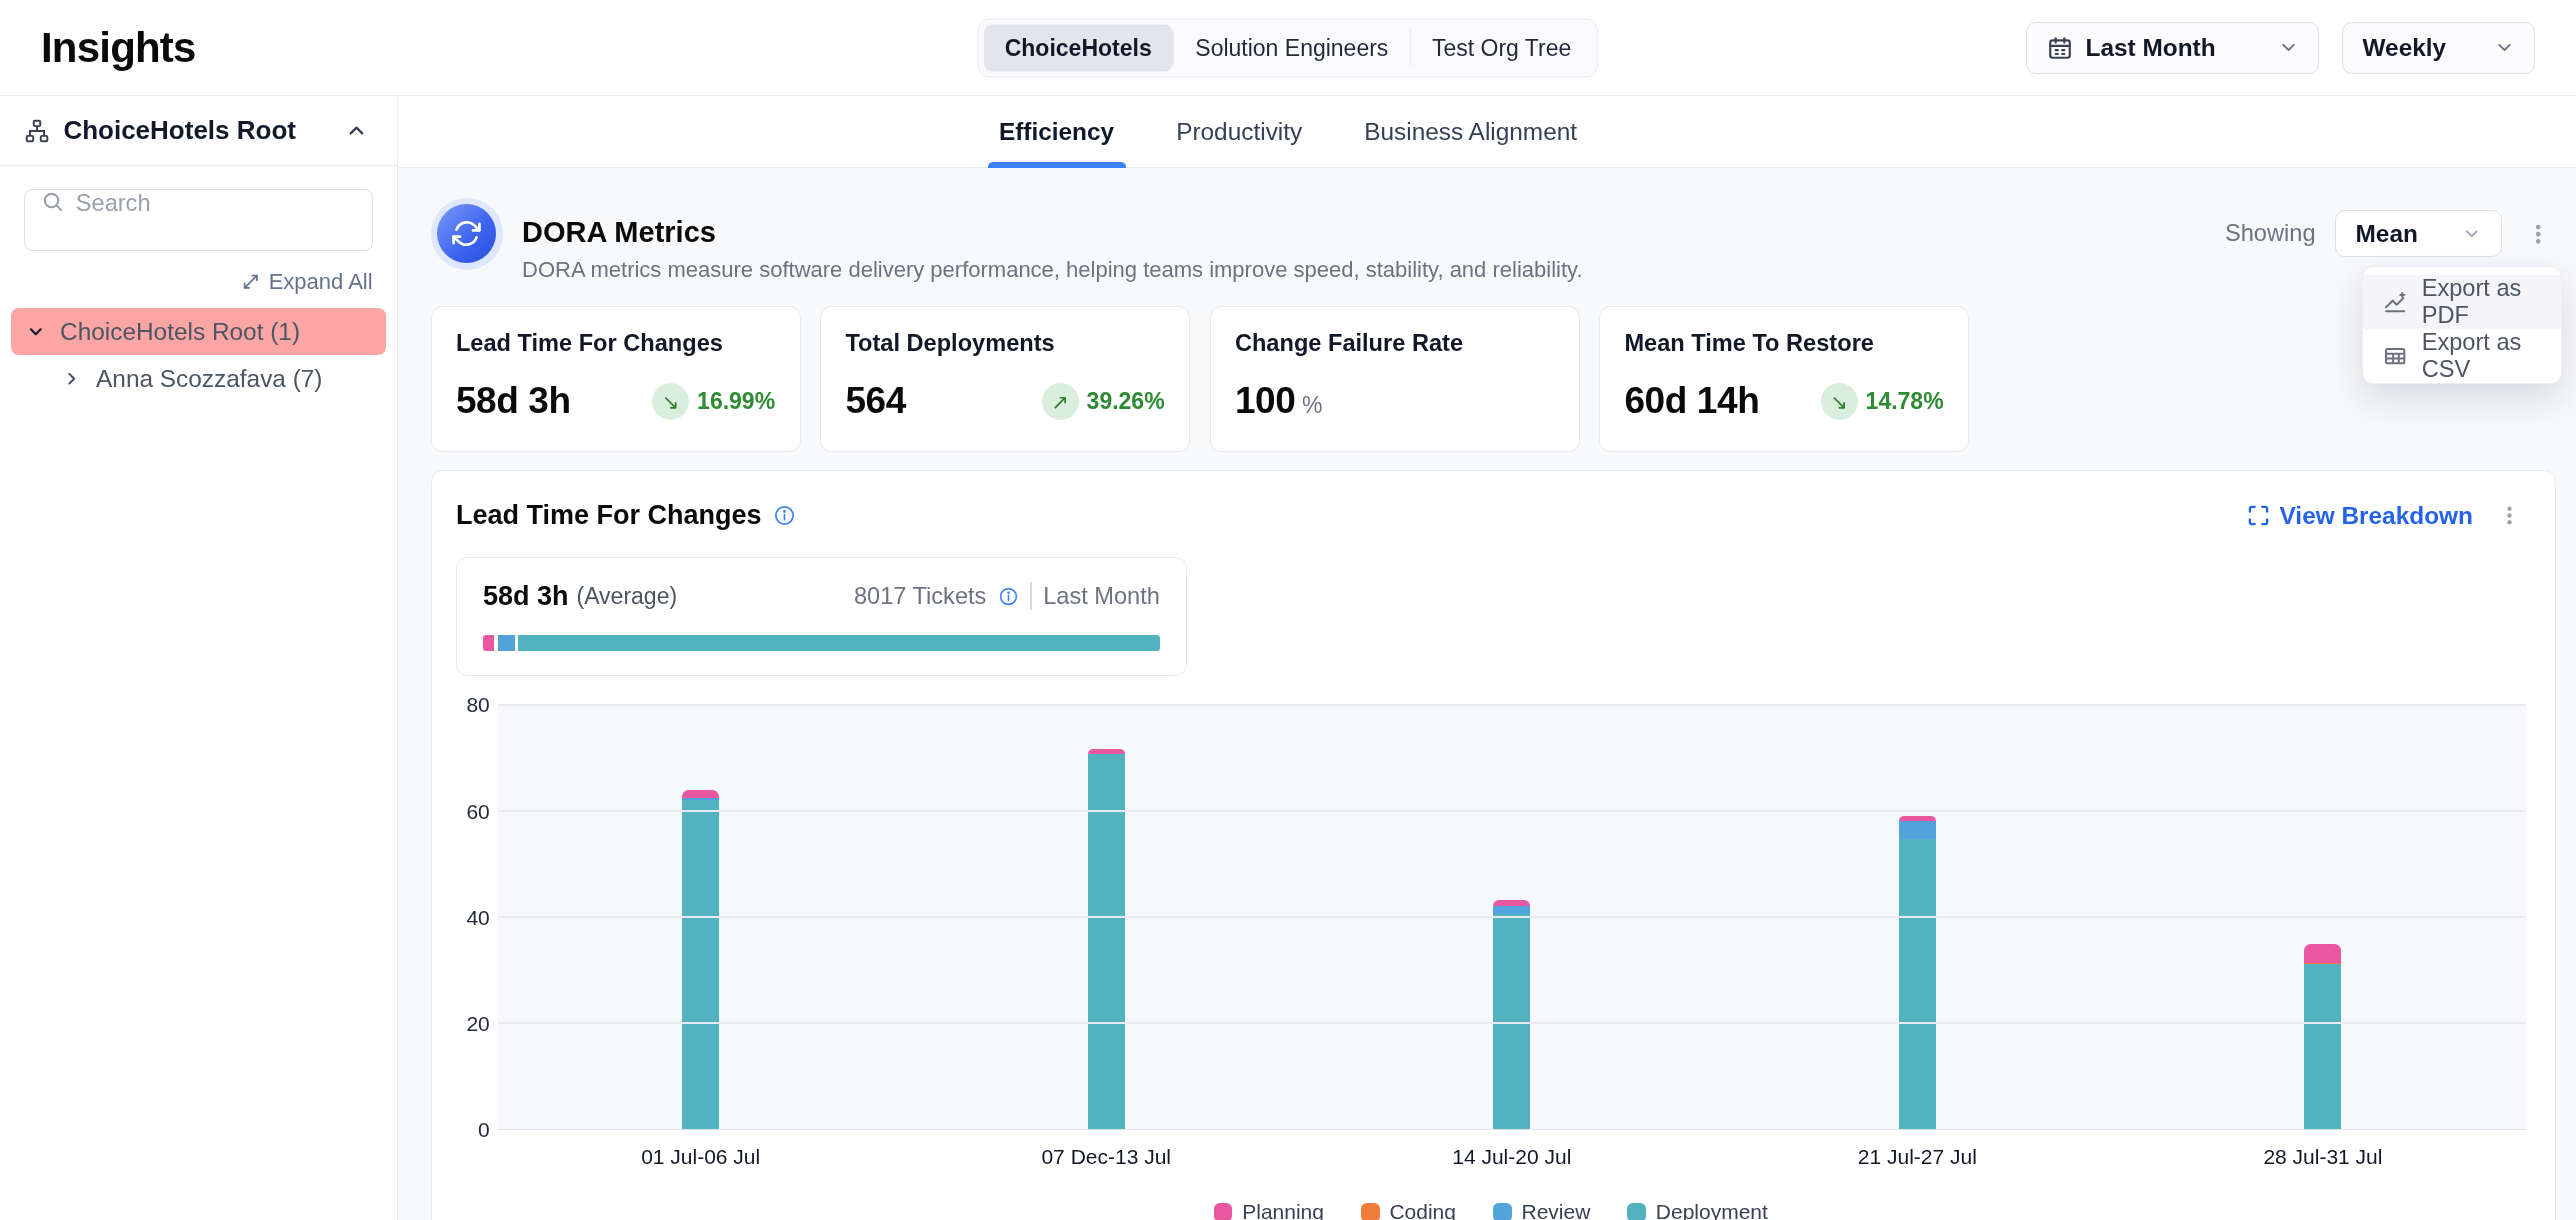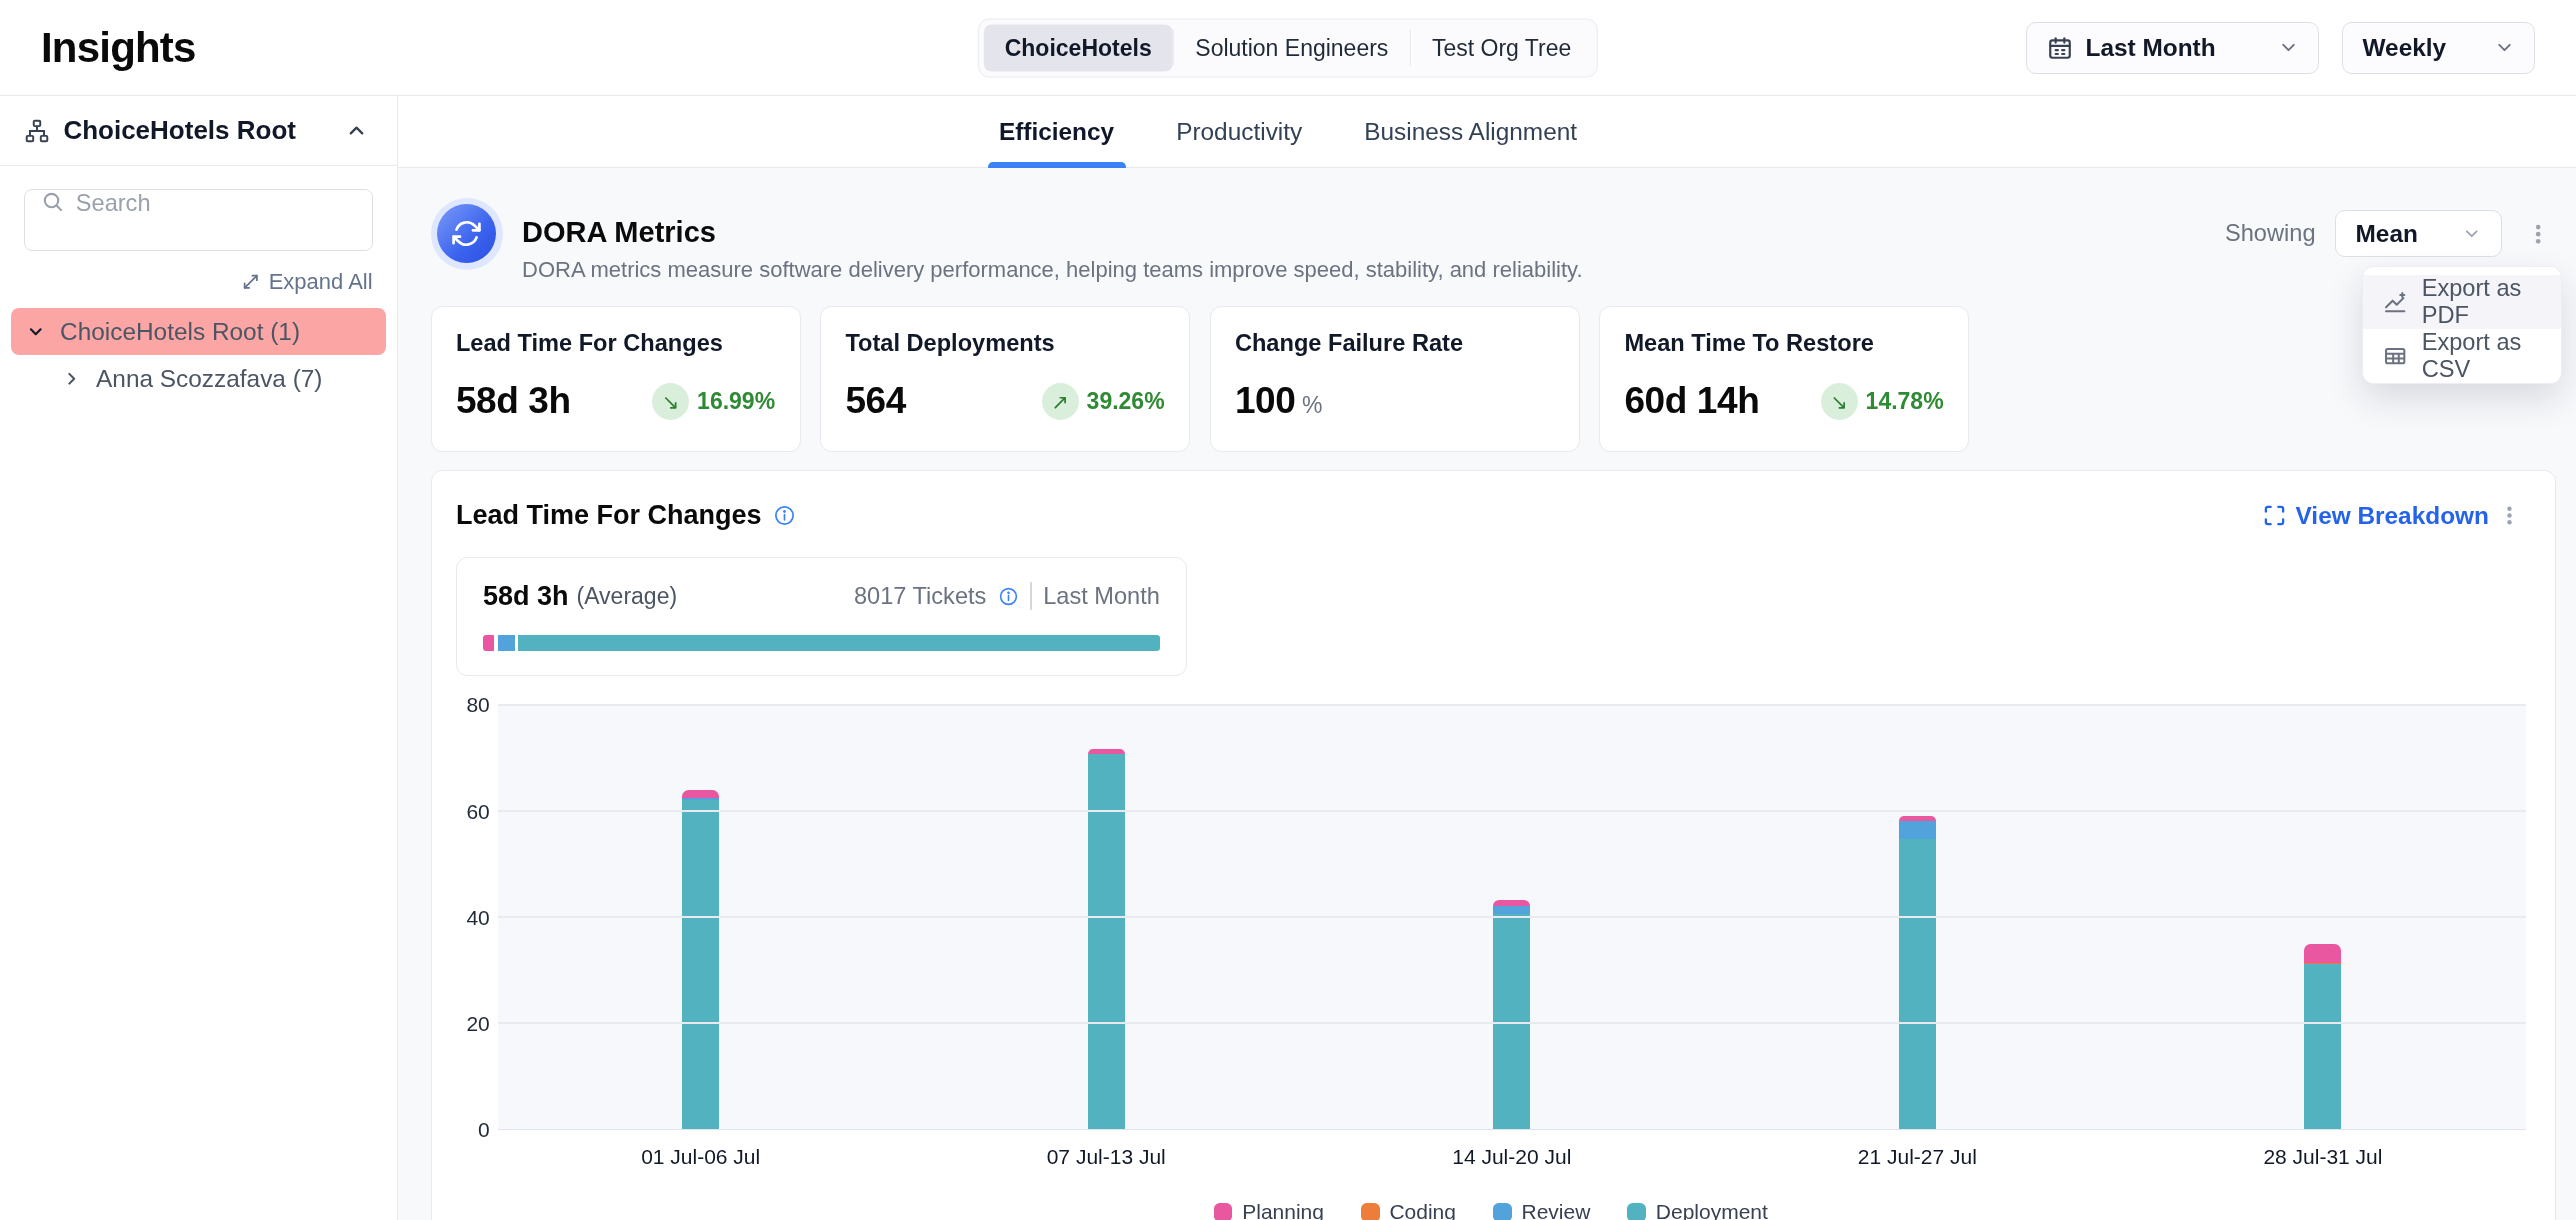--- a/index.html
+++ b/index.html
@@ -99,21 +99,21 @@
     display:flex; align-items:center; justify-content:center; }
   .trend-arrow { font-size:21px; color:#2e7d32; line-height:1; }
   .delta-pct { font-size:23px; font-weight:700; color:#2e8b33; }
 
   
   .chart-card { margin-top:18px; background:#fff; border:1.6px solid #e7e9ee; border-radius:11.4px;
     padding:28px 29px 0 24.4px; height:975px; }
   .chart-card-head { display:flex; align-items:center; }
   .section-title-wrap { display:flex; align-items:center; gap:11.4px; }
   .section-title { font-size:27px; font-weight:700; color:#0a0a0a; }
-  .chart-card-actions { margin-left:auto; display:flex; align-items:center; gap:4px; }
+  .chart-card-actions { margin-left:auto; display:flex; align-items:center; gap:20px; }
   .view-breakdown { display:flex; align-items:center; gap:9.8px; font-size:24.4px; font-weight:700;
     color:#2563eb; background:none; border:none; cursor:pointer; font-family:inherit; }
 
   .summary-card { margin-top:24.4px; width:731px; border:1.6px solid #e7e9ee; border-radius:11.4px;
     padding:23px 26px 24.4px; background:#fff; }
   .summary-top { display:flex; align-items:center; }
   .summary-value { font-size:27px; font-weight:700; color:#0a0a0a; }
   .summary-qualifier { font-size:23px; color:#4b5563; margin-left:8.1px; }
   .summary-right { margin-left:auto; display:flex; align-items:center; gap:11.4px;
     font-size:23.6px; color:#6b7280; }
@@ -477,21 +477,21 @@
                   </div>
                 </div>
             <div class="gridline" style="top: calc(75% - 0.8px);"></div>
                 <div class="gridline" style="top: calc(50% - 0.8px);"></div>
                 <div class="gridline" style="top: calc(25% - 0.8px);"></div>
                 <div class="gridline" style="top: calc(0% - 0.8px);"></div>
               </div>
           </div>
           <div class="x-labels" id="x-labels">
               <div class="x-label">01 Jul-06 Jul</div>
-              <div class="x-label">07 Jul-13 Jul</div>
+              <div class="x-label">07 Dec-13 Jul</div>
               <div class="x-label">14 Jul-20 Jul</div>
               <div class="x-label">21 Jul-27 Jul</div>
               <div class="x-label">28 Jul-31 Jul</div>
             </div>
           <div class="legend" id="legend">
               <div class="legend-item">
                 <span class="legend-swatch" style="background: rgb(232, 87, 159);"></span>
                 <span class="legend-label">Planning</span>
               </div>
               <div class="legend-item">

